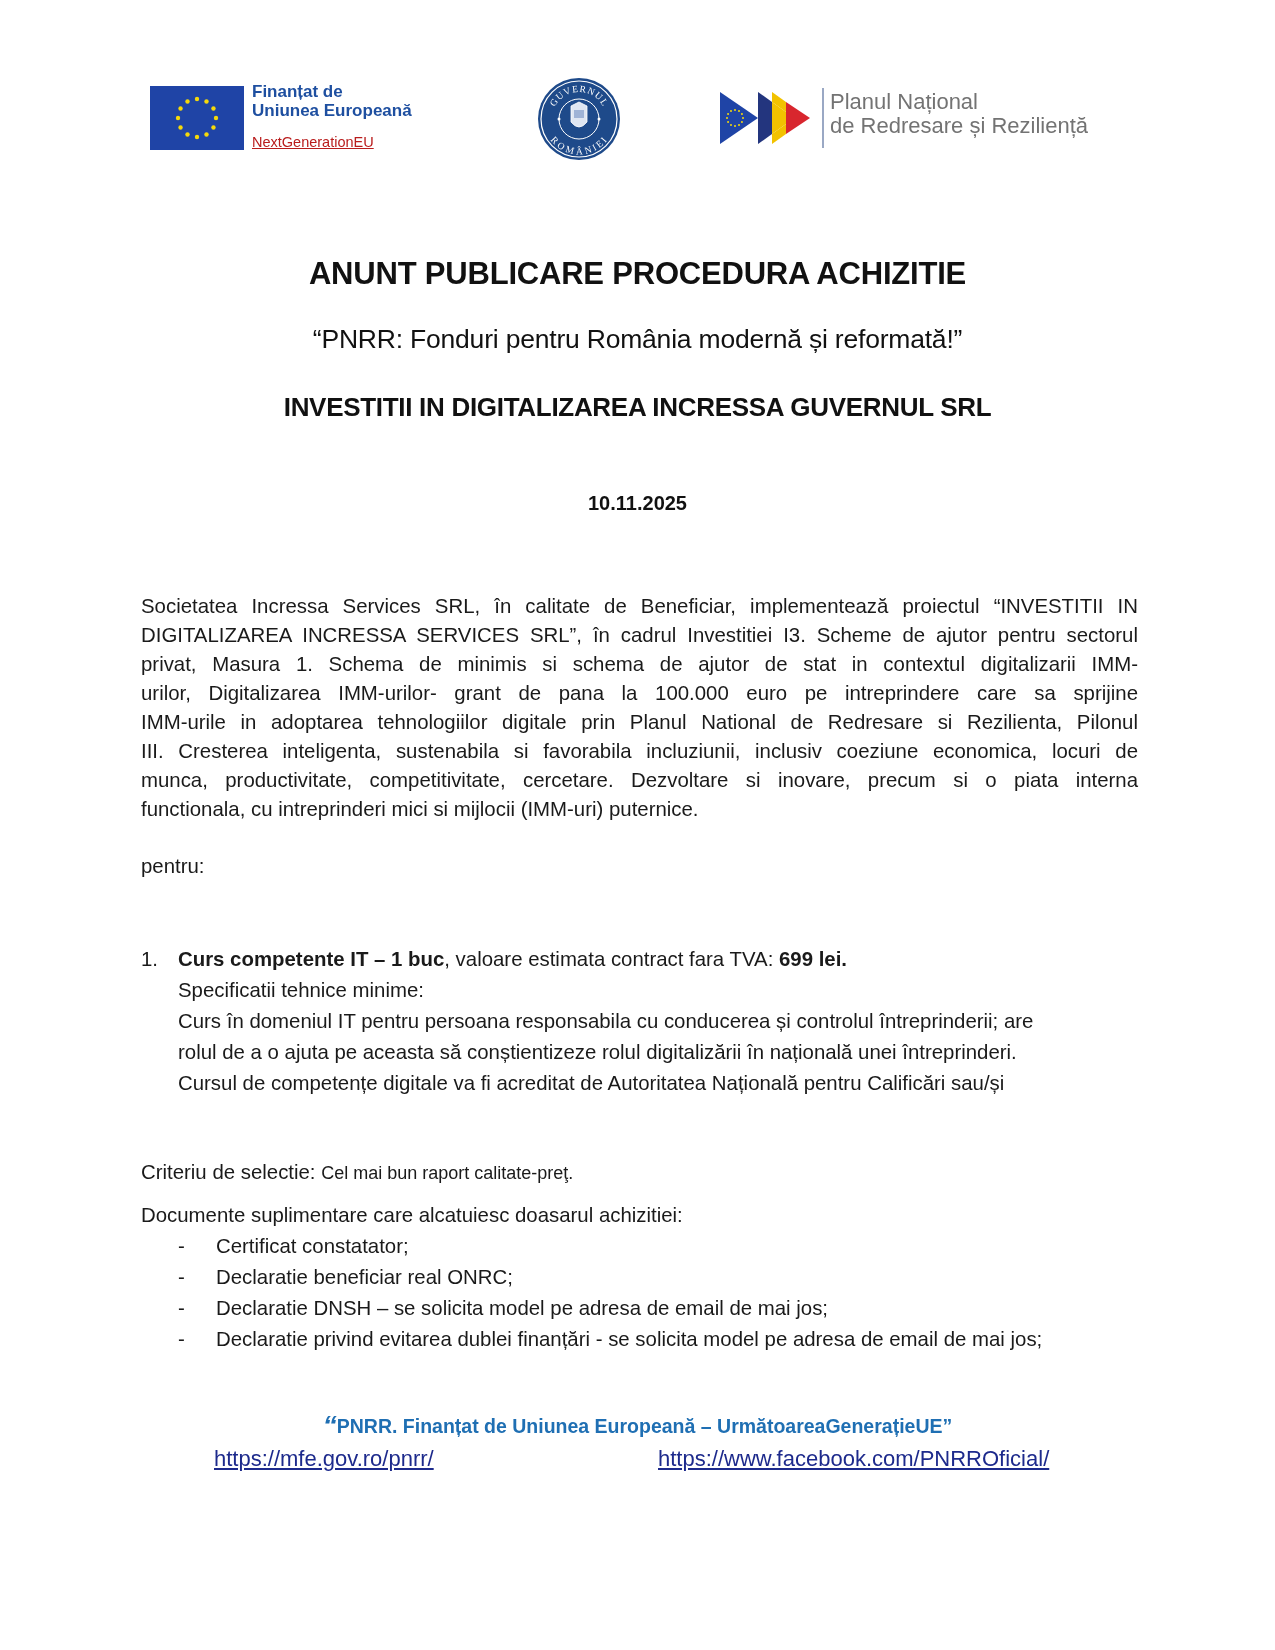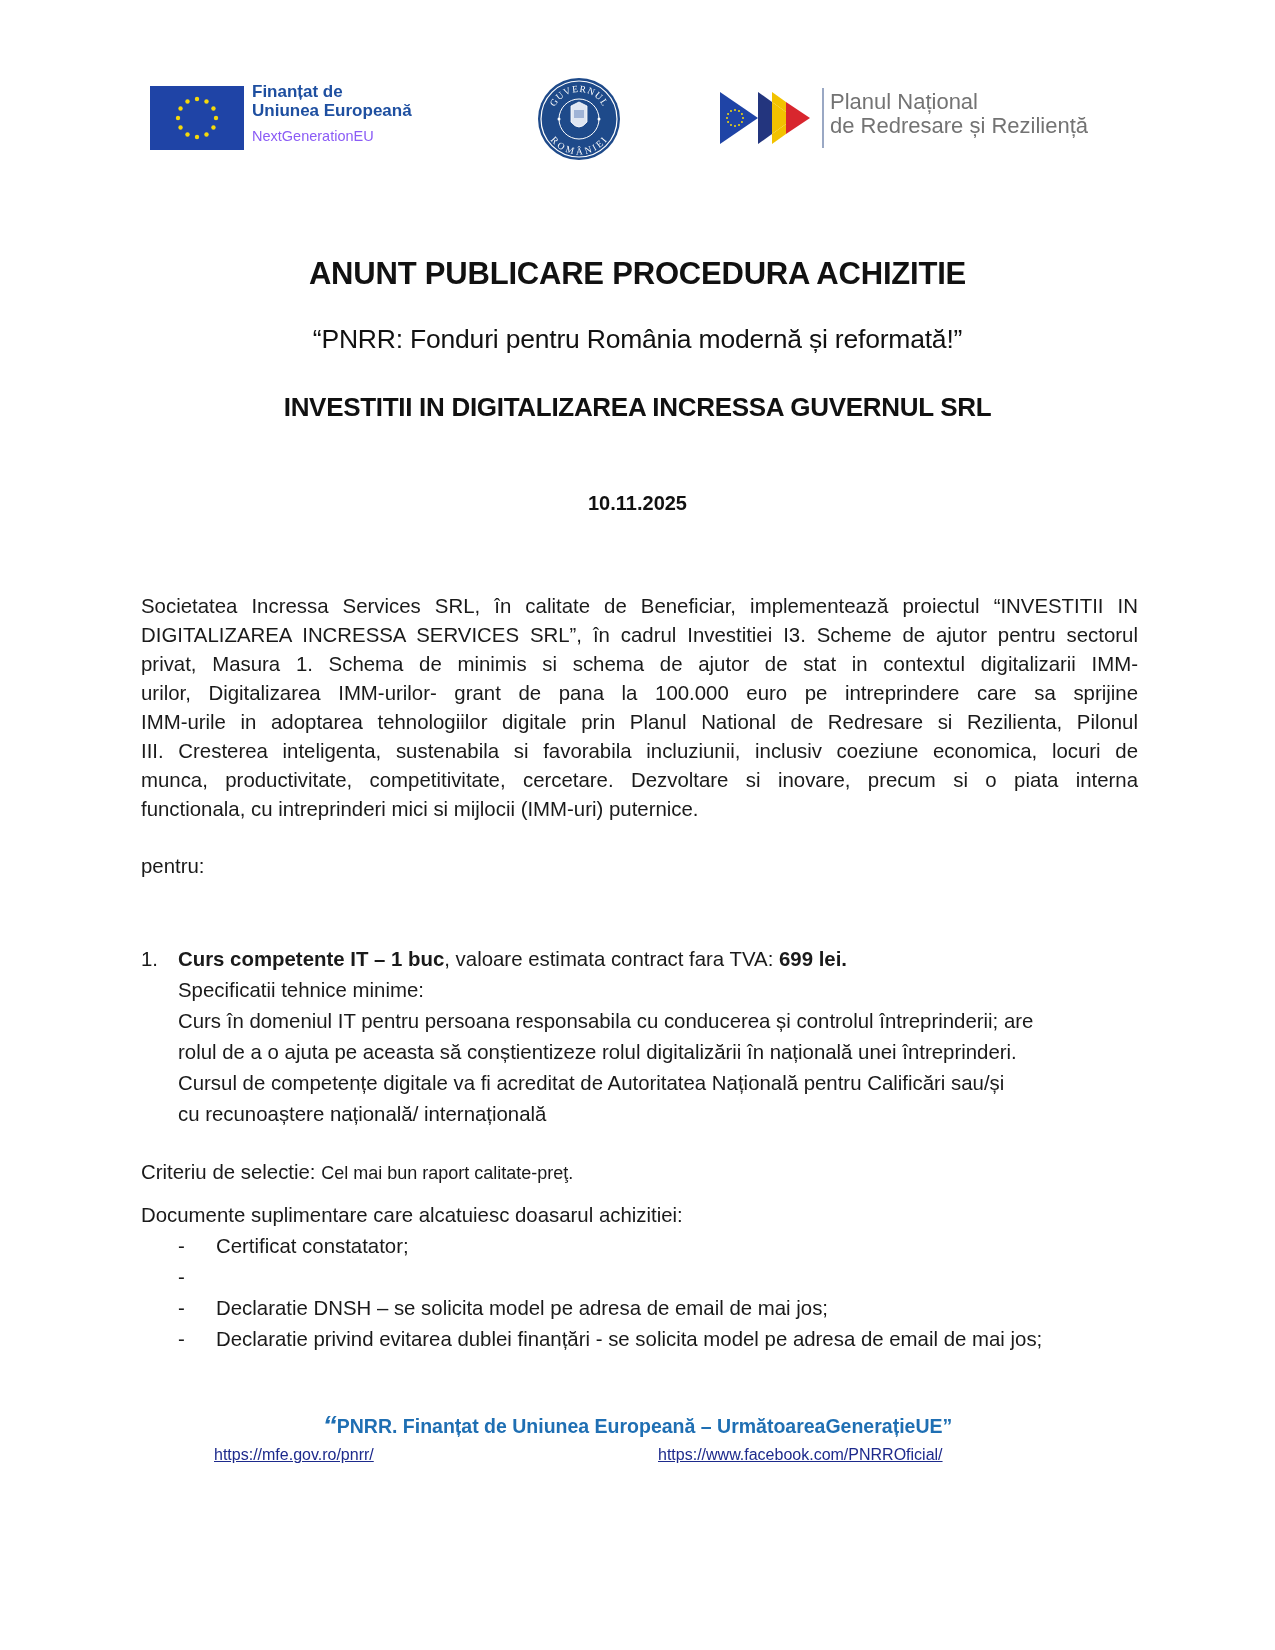--- a/index.html
+++ b/index.html
@@ -5,21 +5,21 @@
   html, body { margin:0; padding:0; background:#ffffff; }
   body { width:1275px; height:1650px; position:relative; overflow:hidden;
          font-family:"Liberation Sans", sans-serif; color:#1a1a1a; }
   .abs { position:absolute; }
 
   
   .eu-flag { left:150px; top:86px; width:94px; height:64px; background:#1f44a6; }
   .eu-flag svg { width:100%; height:100%; display:block; }
   .eu-text { left:252px; top:82px; line-height:1.12; }
   .eu-text .l1, .eu-text .l2 { font-weight:bold; font-size:17px; color:#1e4fa0; display:block; }
-  .eu-text .l3 { font-size:14.5px; color:#8b5cf6; display:block; margin-top:8px; }
+  .eu-text .l3 { font-size:14.5px; color:#b91c1c; display:block; margin-top:14px;text-decoration:underline; }
 
   .gov-seal { left:536px; top:76px; width:86px; height:86px; }
   .gov-seal svg { width:100%; height:100%; display:block; }
 
   .pnrr-logo { left:720px; top:88px; width:100px; height:60px; }
   .pnrr-logo svg { width:100%; height:100%; display:block; }
   .pnrr-divider { left:822px; top:88px; width:2px; height:60px; background:#9aa8c4; }
   .pnrr-text { left:830px; top:90px; line-height:1.08; }
   .pnrr-text span { display:block; font-size:22px; color:#737373; font-weight:500; }
 
@@ -51,21 +51,21 @@
 
   .docs { top:1200px; }
   .docs .head { display:block; height:31px; line-height:31px; }
   .docs .row { display:block; position:relative; height:31px; line-height:31px; }
   .docs .dash { position:absolute; left:37px; }
   .docs .txt { position:absolute; left:75px; white-space:nowrap; }
 
   
   .footer-slogan { top:1410px; left:0; width:1275px; text-align:center; color:#1f6fb3; font-weight:bold; font-size:19.5px; }
   .footer-slogan .q { font-size:28px; font-style:italic; vertical-align:-2px; }
-  .footer-link { font-size:16px; color:#1d2a8c; text-decoration:underline; cursor:pointer; }
+  .footer-link { font-size:22px; color:#1d2a8c; text-decoration:underline; cursor:pointer; }
   .link-mfe { left:214px; top:1446px; }
   .link-fb { left:658px; top:1446px; }
 </style>
 </head>
 <body>
 
 <div class="abs eu-flag">
   <svg viewBox="0 0 94 64">
     <rect width="94" height="64" fill="#1f44a6"></rect>
     <g fill="#f5d90a" id="stars">
@@ -163,36 +163,36 @@
 </div>
 
 <div class="abs body-text item-list">
   <span class="item-num" style="line-height:31px">1.</span>
   <div class="item-body">
     <span class="ln"><b>Curs competente IT – 1 buc</b><span>, valoare estimata contract fara TVA: </span><b>699  lei.</b></span>
     <span class="ln">Specificatii tehnice minime:</span>
     <span class="ln">Curs în domeniul IT pentru persoana responsabila cu conducerea și controlul întreprinderii; are</span>
     <span class="ln">rolul de a o ajuta pe aceasta să conștientizeze rolul digitalizării în națională unei întreprinderi.</span>
     <span class="ln">Cursul de competențe digitale va fi acreditat de Autoritatea Națională pentru Calificări sau/și</span>
-    <span class="ln">cu recunoaștere națională/ internațională</span>
   </div>
 </div>
 
 <div class="abs body-text criteriu">
   <span>Criteriu de selectie: </span><span class="val">Cel mai bun raport calitate-preţ.</span>
 </div>
 
 <div class="abs body-text docs">
   <span class="head">Documente suplimentare care alcatuiesc doasarul achizitiei:</span>
   <div class="row">
     <span class="dash">-</span>
     <span class="txt">Certificat constatator;</span>
   </div>
   <div class="row">
     <span class="dash">-</span>
+    <span class="txt">Declaratie beneficiar real ONRC;</span>
   </div>
   <div class="row">
     <span class="dash">-</span>
     <span class="txt">Declaratie DNSH – se solicita model pe adresa de email de mai jos;</span>
   </div>
   <div class="row">
     <span class="dash">-</span>
     <span class="txt">Declaratie privind evitarea dublei finanțări - se solicita model pe adresa de email de mai jos;</span>
   </div>
 </div>

